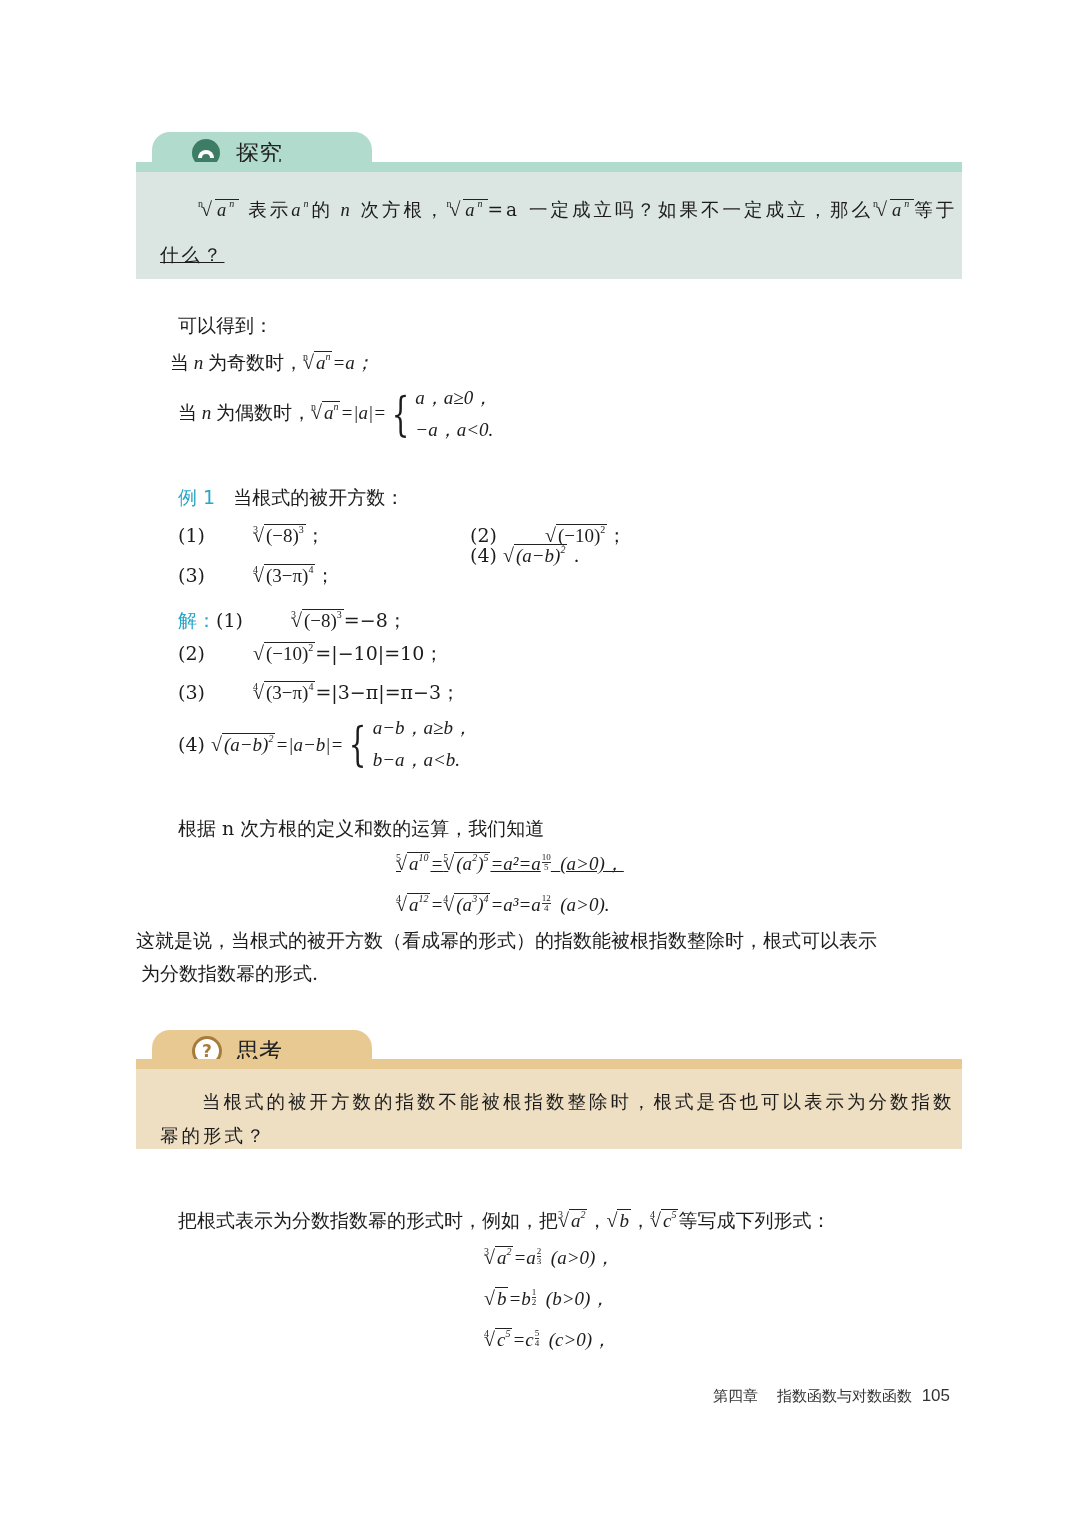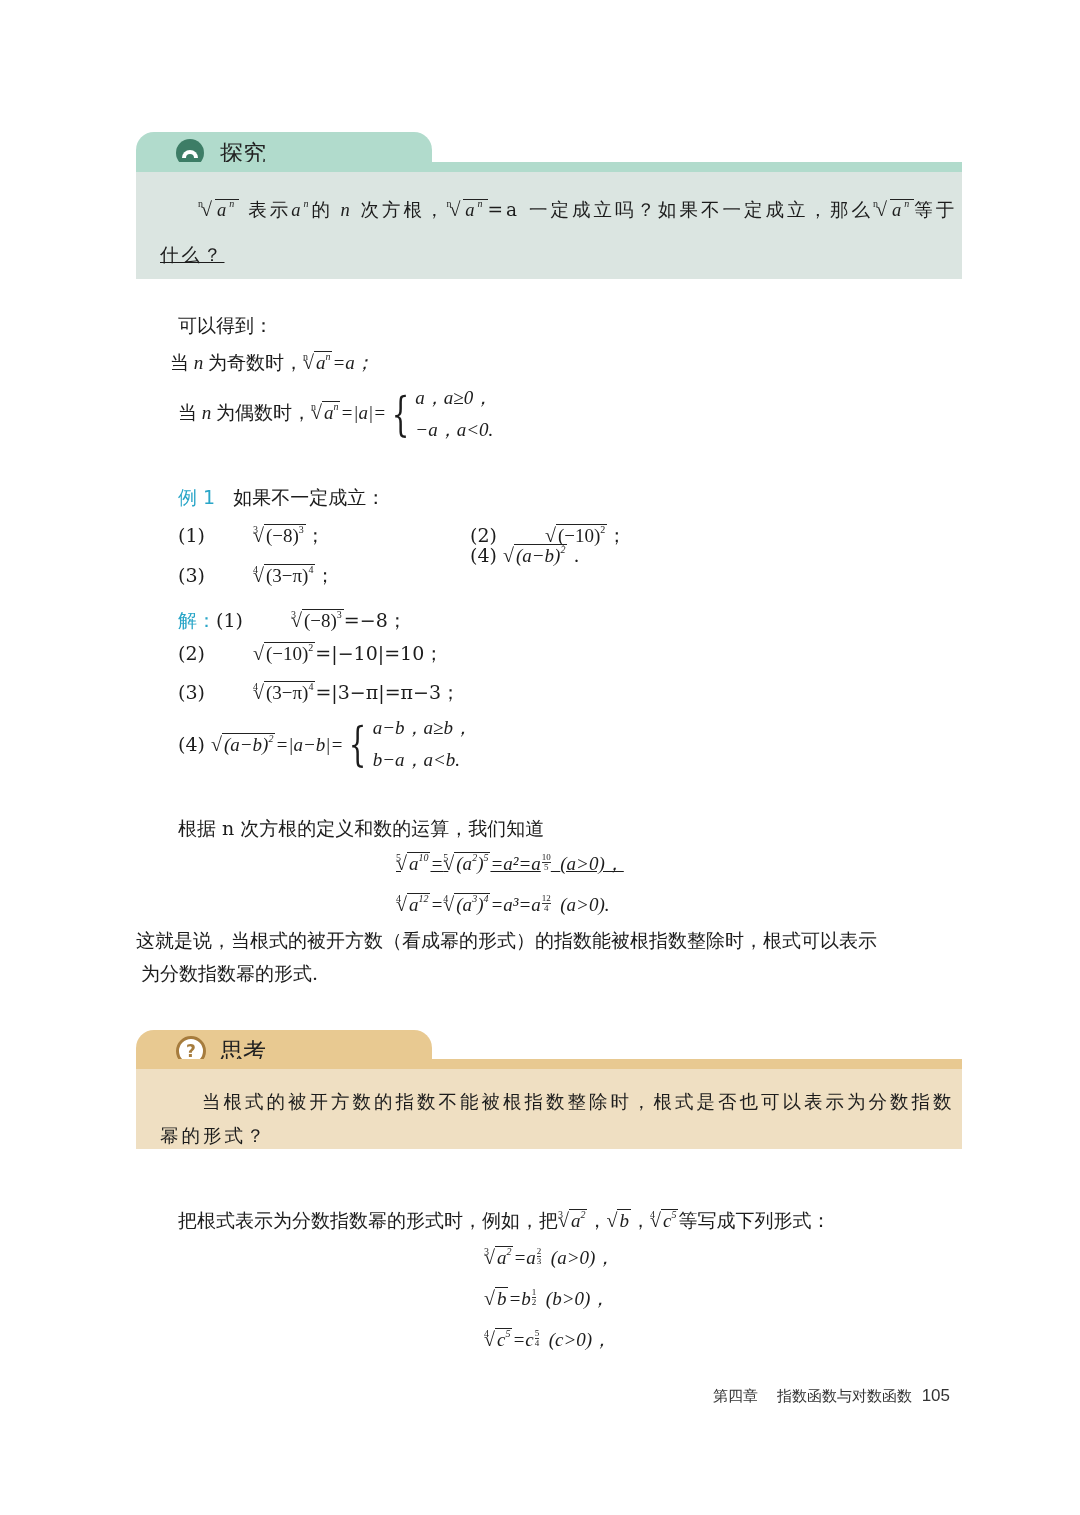--- a/index.html
+++ b/index.html
@@ -11,21 +11,21 @@
   .up { font-style:normal;margin-left:42px; }
   sup, .sup { font-size:10px; vertical-align:9px; line-height:0; }
   .idx { font-size:10px; position:relative; top:-9px; margin-right:-5px; font-style:normal; }
   .rad { display:inline-block; position:relative; }
   .rad .sign { font-style:normal; font-size:20px; }
   .rad .over { border-top:1px solid #222; padding:0 2px; }
   .frac { display:inline-flex; flex-direction:column; align-items:center; font-size:9px; line-height:9px; vertical-align:10px; font-style:normal; margin-left:1px; }
   .frac span:first-child { border-bottom:1px solid #333; }
 
   
-  .box-head { position:absolute; left:136px; width:296px; height:40px; border-radius:18px 18px 0 0; }
+  .box-head { position:absolute; left:152px; width:220px; height:40px; border-radius:18px 18px 0 0; }
   .box-strip { position:absolute; left:136px; width:826px; }
   .box-body { position:absolute; left:136px; width:826px; }
   .explore-head { top:132px; background:#b1dbcc; }
   .explore-strip { top:162px; height:10px; background:#b1dbcc; }
   .explore-body { top:172px; height:107px; background:#dbe5e1; }
   .think-head { top:1030px; background:#e8c991; }
   .think-strip { top:1059px; height:10px; background:#e8c991; }
   .think-body { top:1069px; height:80px; background:#efdfc2; }
   .head-title { position:absolute; font-family:"DejaVu Sans","Liberation Sans",sans-serif; font-size:23px; color:#222; }
   .icon-circle { position:absolute; width:28px; height:28px; border-radius:50%; }
@@ -63,21 +63,21 @@
   <span>当</span><span class="math"> n </span><span>为奇数时，</span><span class="math"><span class="idx">n</span><span class="rad"><span class="sign">√</span><span class="over">a<sup>n</sup></span></span></span><span class="math">=a；</span>
 </div>
 <div class="abs txt" style="left:178px;top:382px;">
   <span style="display:inline-block;vertical-align:middle;"><span>当</span><span class="math"> n </span><span>为偶数时，</span><span class="math"><span class="idx">n</span><span class="rad"><span class="sign">√</span><span class="over">a<sup>n</sup></span></span></span><span class="math">=|a|=</span></span><span class="brace">{</span><span class="cases math">
       <span>a，a≥0，</span>
       <span>−a，a&lt;0.</span>
     </span>
 </div>
 
 <div class="abs txt" style="left:178px;top:484px;">
-  <span class="label-blue">例 1</span>&nbsp;&nbsp;&nbsp;<span>如果不一定成立：</span>
+  <span class="label-blue">例 1</span>&nbsp;&nbsp;&nbsp;<span>当根式的被开方数：</span>
 </div>
 <div class="abs txt" style="left:178px;top:522px;">
   <span>(1)</span>&nbsp;<span class="math up"><span class="idx">3</span><span class="rad"><span class="sign">√</span><span class="over">(−8)<sup>3</sup></span></span></span>；
 </div>
 <div class="abs txt" style="left:470px;top:522px;">
   <span>(2)</span>&nbsp;<span class="math up"><span class="rad"><span class="sign">√</span><span class="over">(−10)<sup>2</sup></span></span></span>；
 </div>
 <div class="abs txt" style="left:178px;top:562px;">
   <span>(3)</span>&nbsp;<span class="math up"><span class="idx">4</span><span class="rad"><span class="sign">√</span><span class="over">(3−π)<sup>4</sup></span></span></span>；
 </div>

